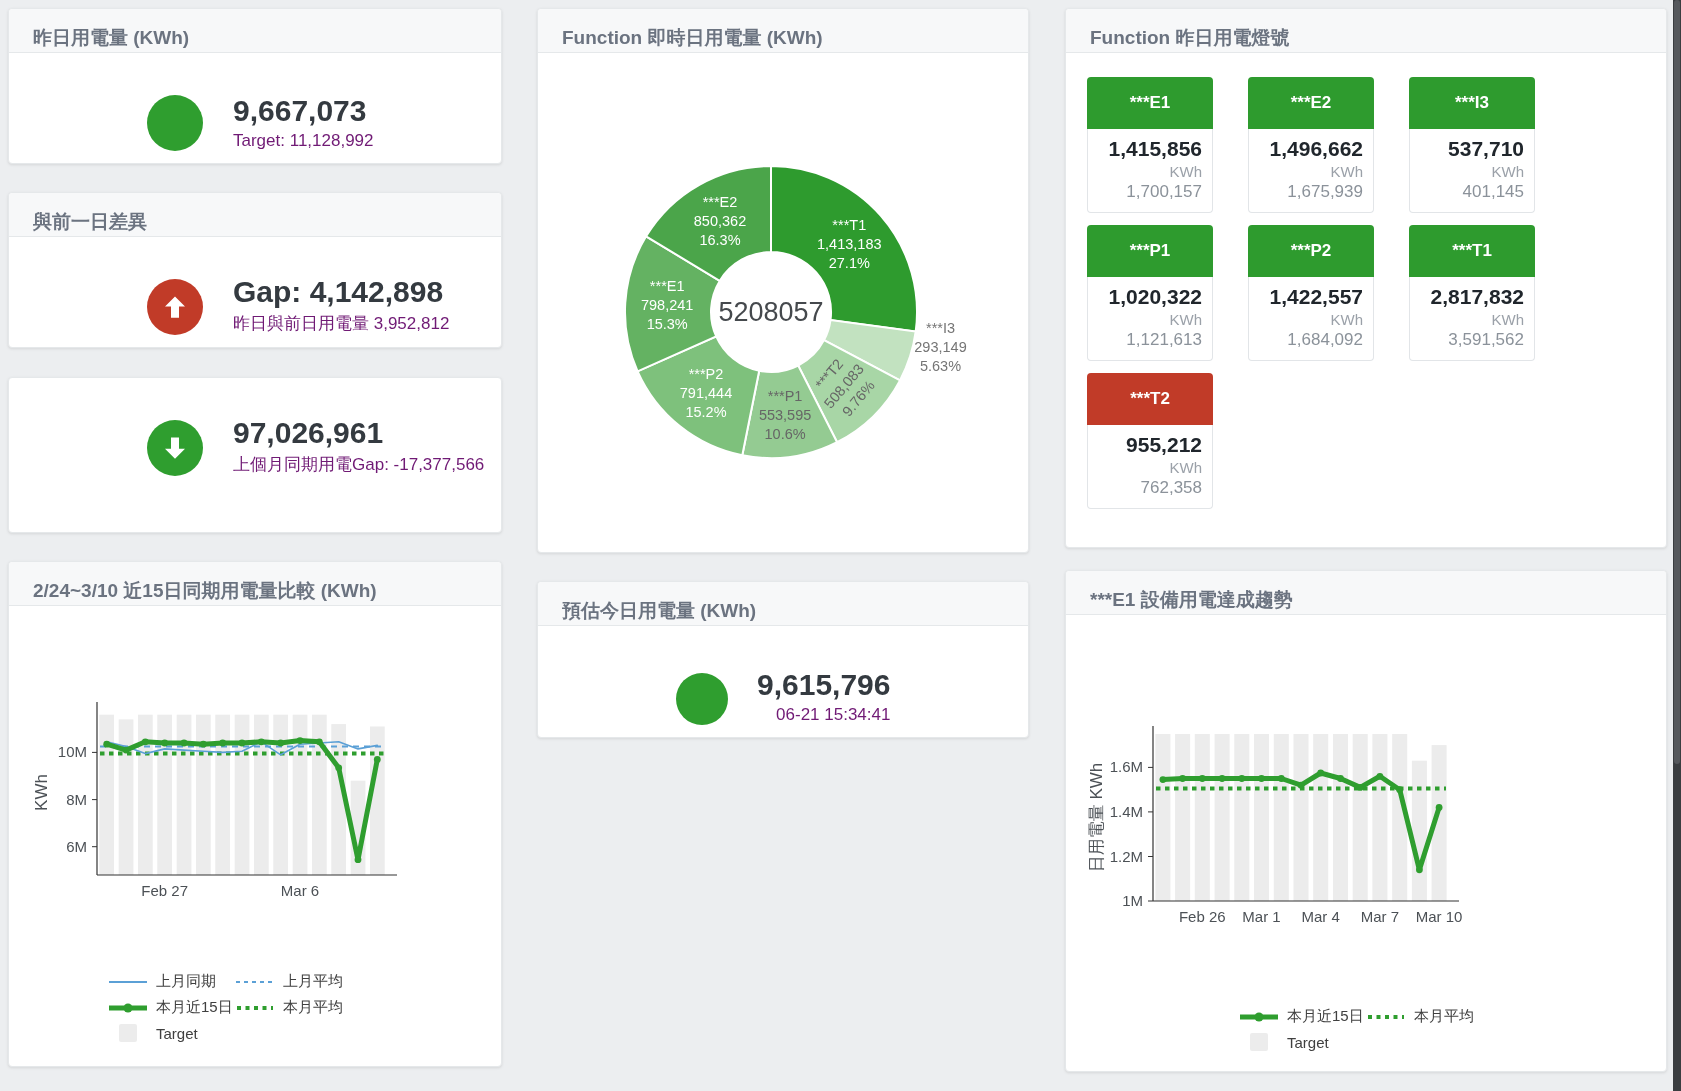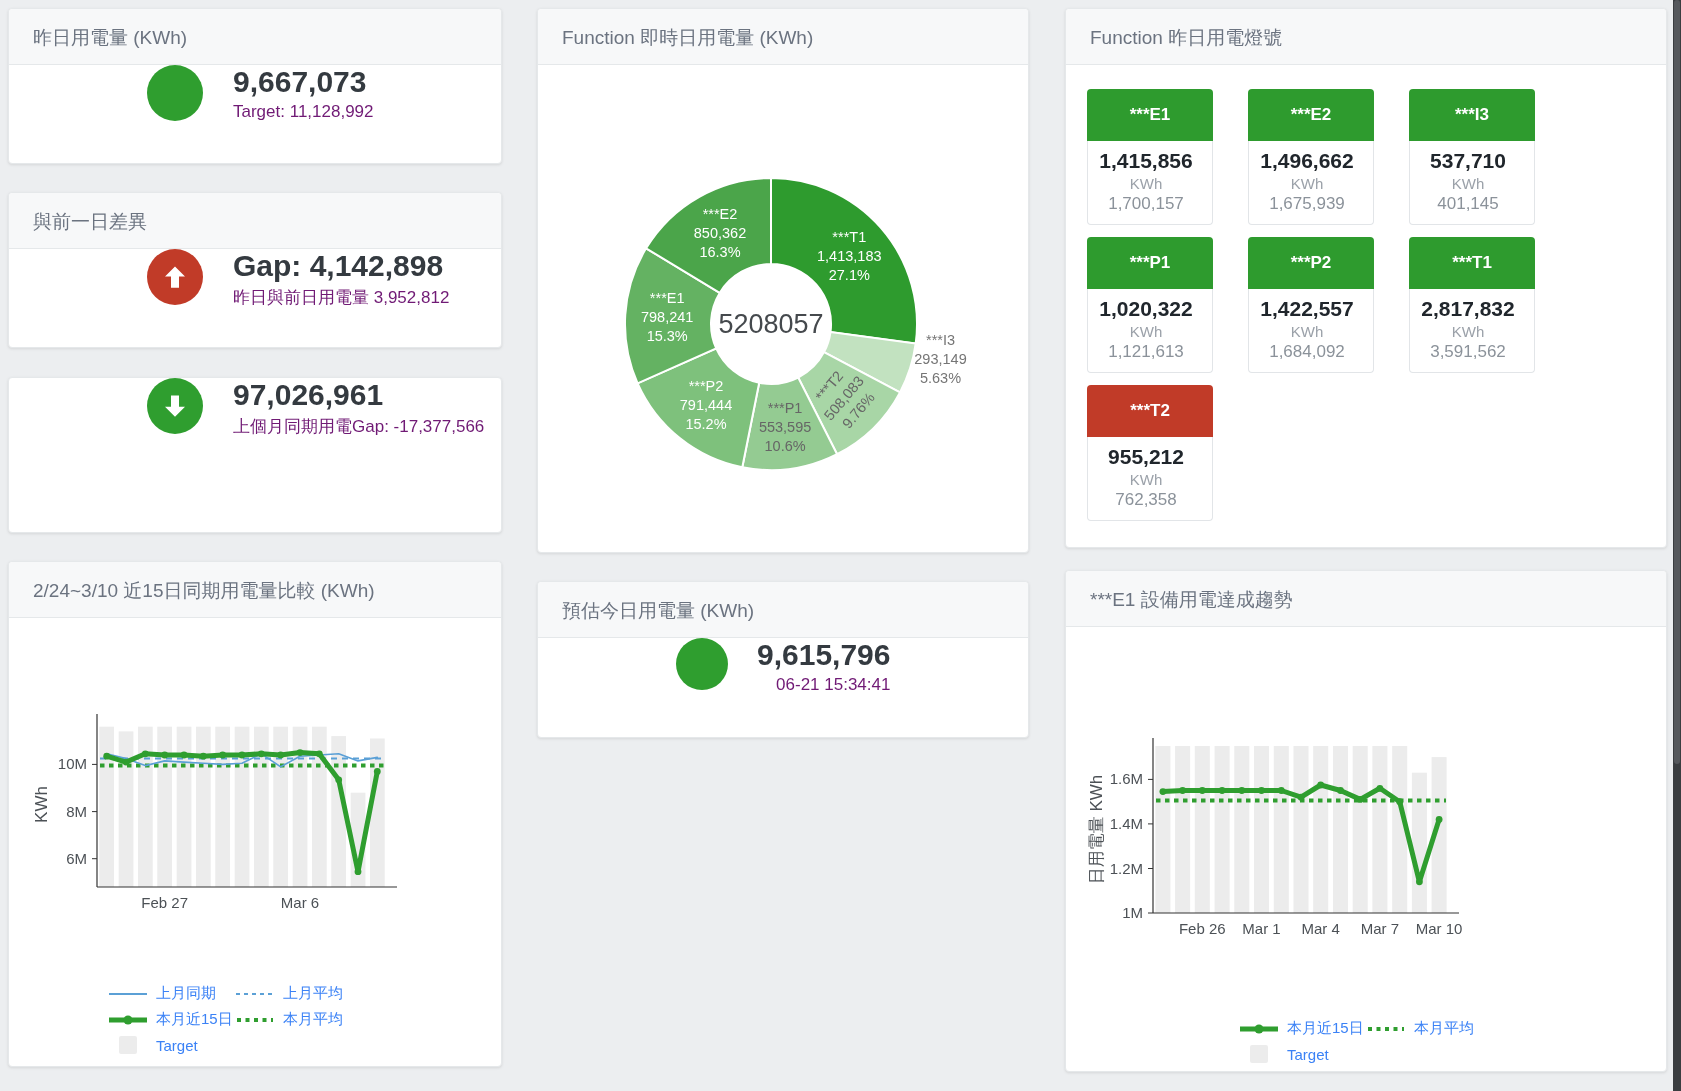--- a/index.html
+++ b/index.html
@@ -1,50 +1,50 @@
 <!DOCTYPE html>
 <html><head>
 <meta charset="utf-8">
 <style>
   html,body{margin:0;padding:0;}
   body{font-family:"Liberation Sans","DejaVu Sans",sans-serif;background:#eceef0;}
   .page{position:relative;width:1681px;height:1091px;background:#eceef0;overflow:hidden;}
   .card{position:absolute;background:#fff;border:1px solid #e5e8ea;border-radius:4px;
         box-shadow:0 1px 3px rgba(0,0,0,.10);box-sizing:border-box;}
-  .card-h{height:56px;box-sizing:border-box;padding:16px 24px;background:#f7f8f9;
+  .card-h{height:44px;box-sizing:border-box;padding:16px 24px;background:#f7f8f9;
           border-bottom:1px solid #e5e8ea;border-radius:4px 4px 0 0;
-          font-size:19px;font-weight:400;color:#6b7380;white-space:nowrap;overflow:hidden;}
+          font-size:19px;font-weight:700;color:#6b7380;white-space:nowrap;overflow:hidden;}
   .card-b{position:relative;height:calc(100% - 56px);box-sizing:border-box;}
   
-  .stat{display:flex;align-items:flex-start;height:100%;padding-left:138px;gap:30px;}
+  .stat{display:flex;align-items:flex-end;height:100%;padding-left:138px;gap:30px;}
   .stat.right{gap:29px;}
   .disc{width:56px;height:56px;border-radius:50%;flex:0 0 auto;display:flex;align-items:center;justify-content:center;}
   .stat.right .disc{width:52px;height:52px;}
   .disc svg{width:30px;height:30px;display:block;}
   .big{font-size:30px;font-weight:800;color:#343a40;line-height:1.12;}
   .sub{font-size:17px;color:#701a75;margin-top:3px;}
   .stat-t.right{text-align:right;}
   
   .tiles{display:flex;flex-wrap:wrap;gap:12px 35px;padding:24px 0 0 21px;}
   .tile{width:126px;border-radius:4px;text-align:center;}
   .tile-h{height:52px;line-height:52px;border-radius:4px 4px 0 0;color:#fff;font-size:17px;font-weight:700;}
-  .tile-b{border:1px solid #e2e5e8;border-top:none;border-radius:0 0 4px 4px;background:#fff;padding:8px 10px 10px 2px;}
+  .tile-b{border:1px solid #e2e5e8;border-top:none;border-radius:0 0 4px 4px;background:#fff;padding:8px 10px 10px 2px;text-align:right;}
   .tile-v{font-size:21px;font-weight:800;color:#20262c;}
   .tile-u{font-size:15px;color:#9ba1a9;margin-top:2px;}
   .tile-t{font-size:17px;color:#8b929a;margin-top:2px;}
   
   .chart-b{padding:0;}
   .tick{font:15px "Liberation Sans","DejaVu Sans",sans-serif;fill:#4c5156;}
   .ylab{font:17px "Liberation Sans","DejaVu Sans",sans-serif;fill:#4c5156;}
   .dlab{font:14.5px "Liberation Sans","DejaVu Sans",sans-serif;}
   .dcenter{font:27px "Liberation Sans","DejaVu Sans",sans-serif;fill:#45494d;}
   .legend{display:flex;flex-direction:column;margin-top:6px;}
   .lg-row{display:flex;margin-bottom:7px;}
   .lg-item{min-width:127px;display:inline-flex;align-items:center;gap:8px;
-           font-size:15px;color:#3b82f6;white-space:nowrap;}
+           font-size:15px;color:#404040;white-space:nowrap;}
   .lg-samp{display:inline-flex;align-items:center;}
   
   .sbar{position:absolute;right:0;top:0;width:8px;height:100%;background:#3a3d40;}
   .sbar-thumb{position:absolute;left:1px;top:0;width:6px;height:70%;background:#55585c;border-radius:3px;}
 </style>
 </head>
 <body>
 
 <div class="page">
 

